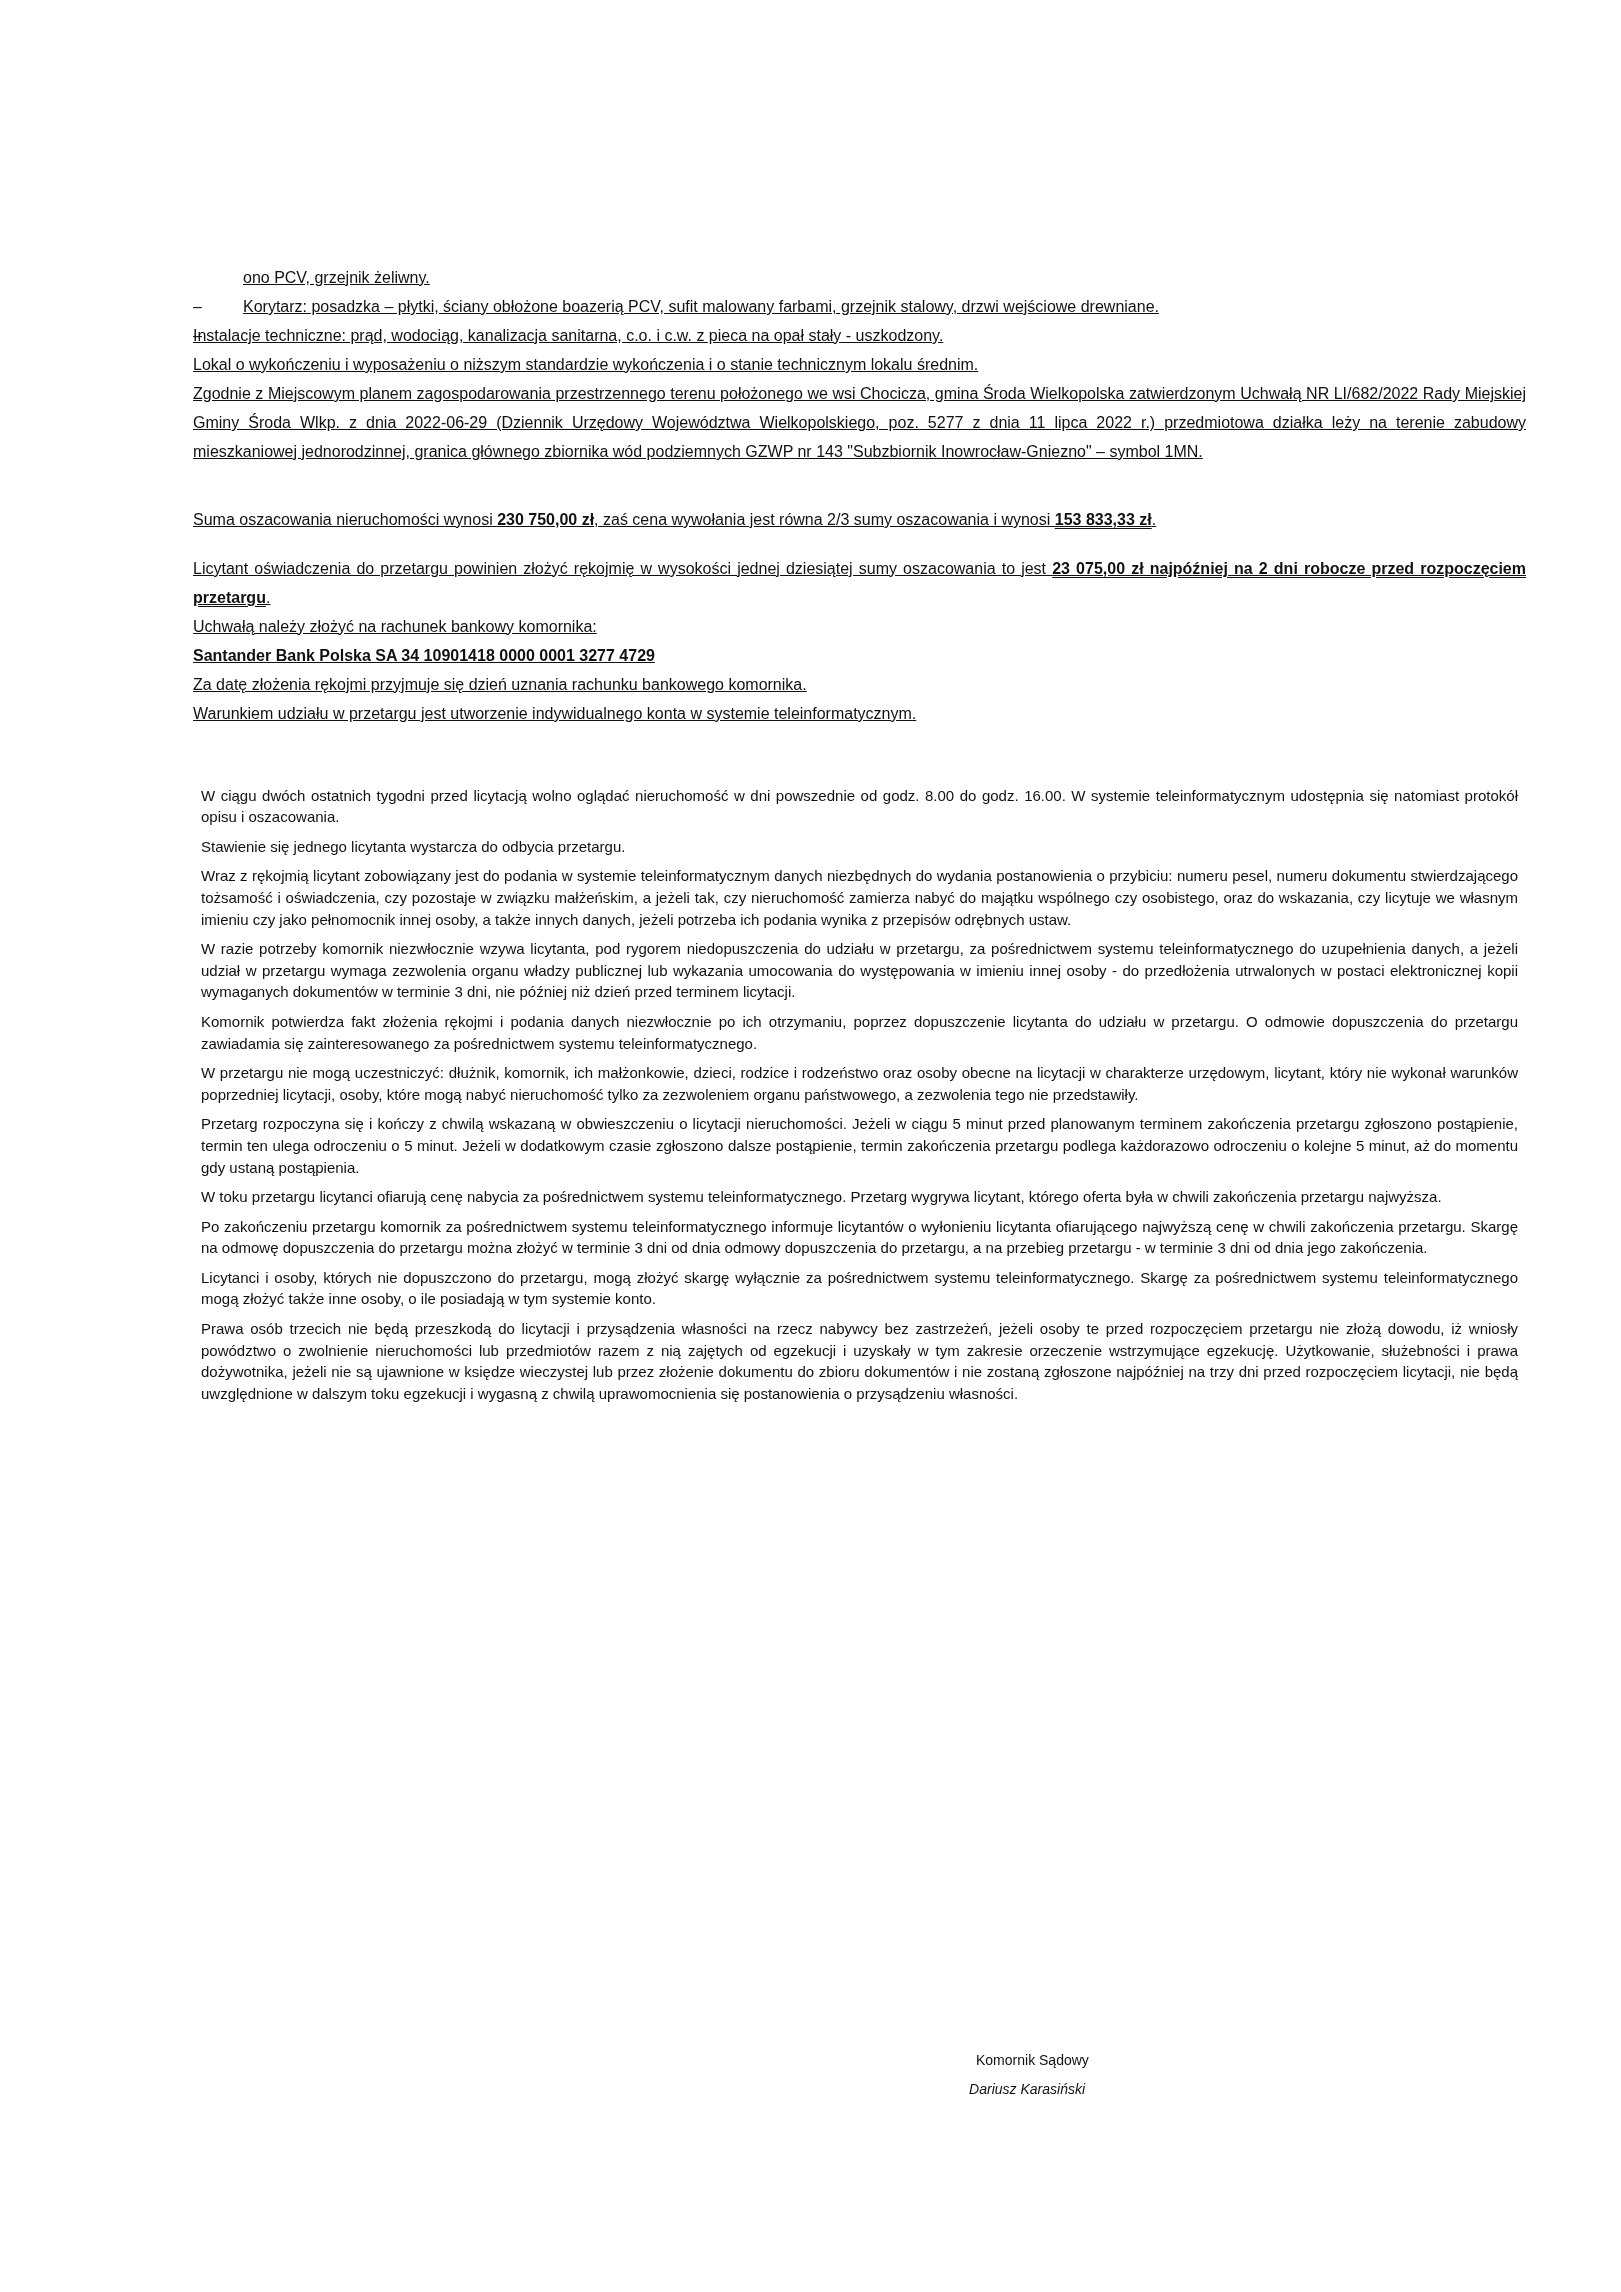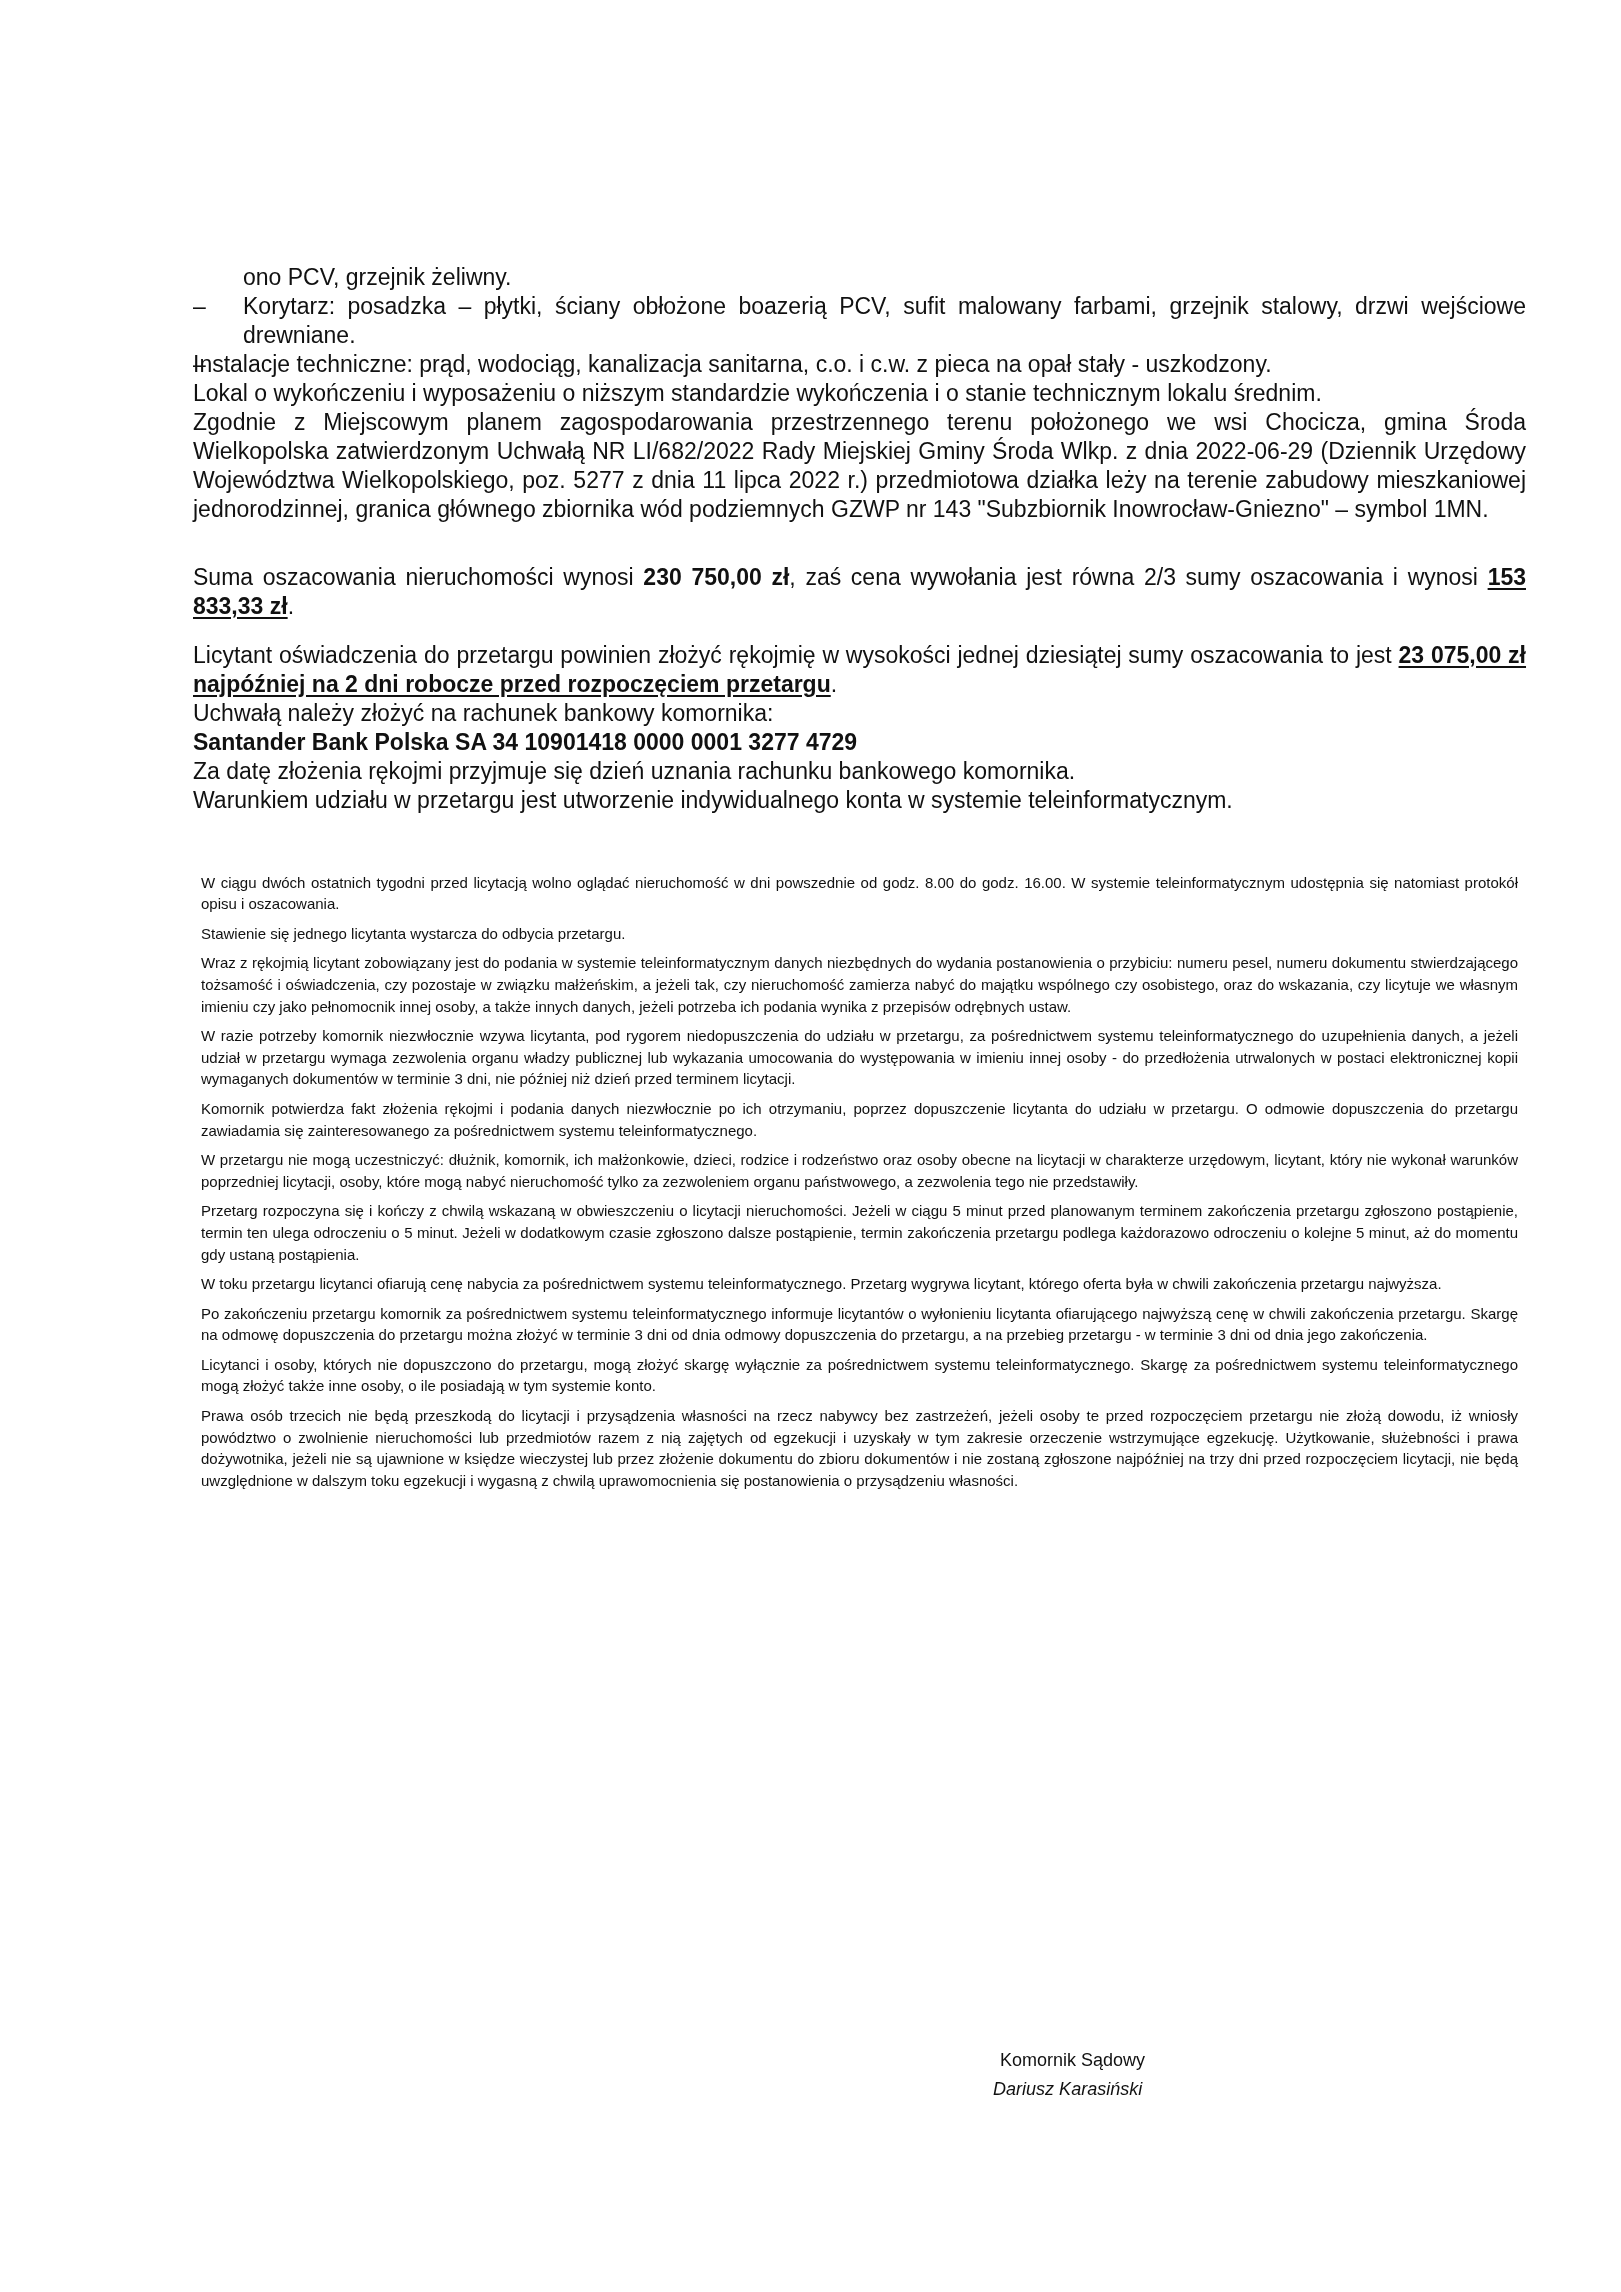--- a/index.html
+++ b/index.html
@@ -1,29 +1,29 @@
 <!DOCTYPE html>
 <html><head>
 <meta charset="utf-8">
 <style>
   html, body { margin: 0; padding: 0; background: #ffffff; }
   body { width: 1621px; height: 2293px; position: relative; overflow: hidden; color: #111; }
   .page { position: absolute; left: 193px; top: 263px; width: 1333px; }
-  .big { font-family: "Liberation Sans", sans-serif; font-size: 23px; line-height: 29px; text-align: justify; }
+  .big { font-family: "Liberation Sans", sans-serif; font-size: 16px; line-height: 29px; text-align: justify; text-decoration: underline; }
   .big p { margin: 0; }
   .indent { padding-left: 50px; }
   .bullet { position: relative; padding-left: 50px; }
   .bullet .dash { position: absolute; left: 0; top: 0; }
   .gap1 { height: 39px; }
   .gap2 { height: 19.6px; }
   .gap3 { height: 49px; }
   b.u, .u { text-decoration: underline; text-underline-offset: 2.9px; }
   .small { font-family: "Liberation Sans", sans-serif; font-size: 15px; line-height: 21.6px; text-align: justify; }
   .small p { margin: 8px; }
-  .sig { position: absolute; left: 1000px; top: 2046px; font-family: "Liberation Sans", sans-serif; font-size: 18px; line-height: 29px; }
+  .sig { position: absolute; left: 976px; top: 2046px; font-family: "Liberation Sans", sans-serif; font-size: 14px; line-height: 29px; }
   .sig .name { font-style: italic; margin-left: -6.9px; }
 </style>
 </head>
 <body>
 
 <div class="page">
 
   <div class="big">
     <p class="indent">ono PCV, grzejnik żeliwny.</p>
     <p class="bullet">

